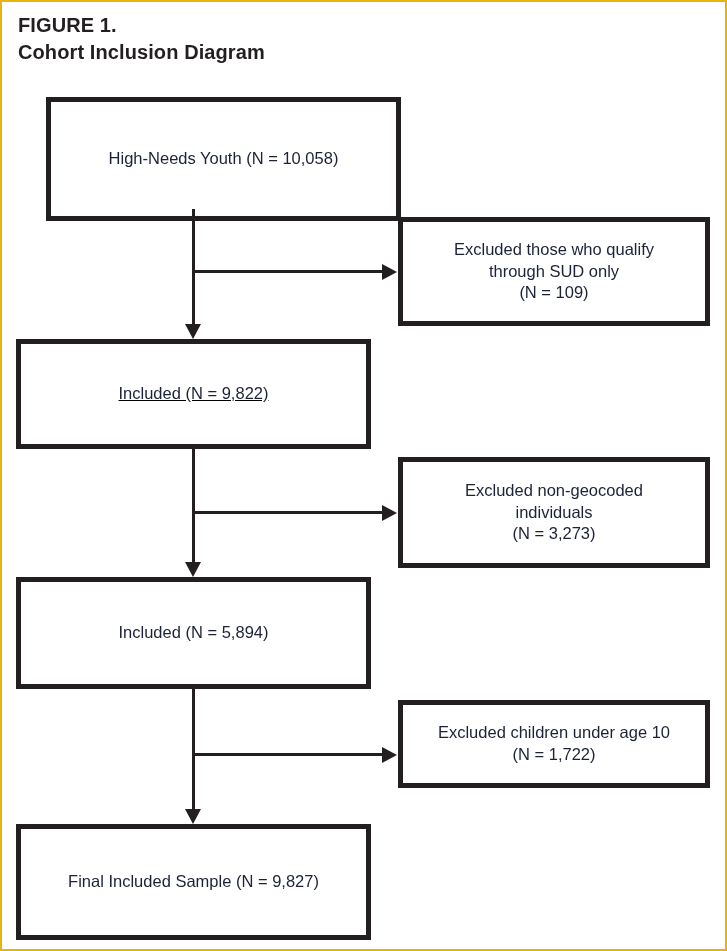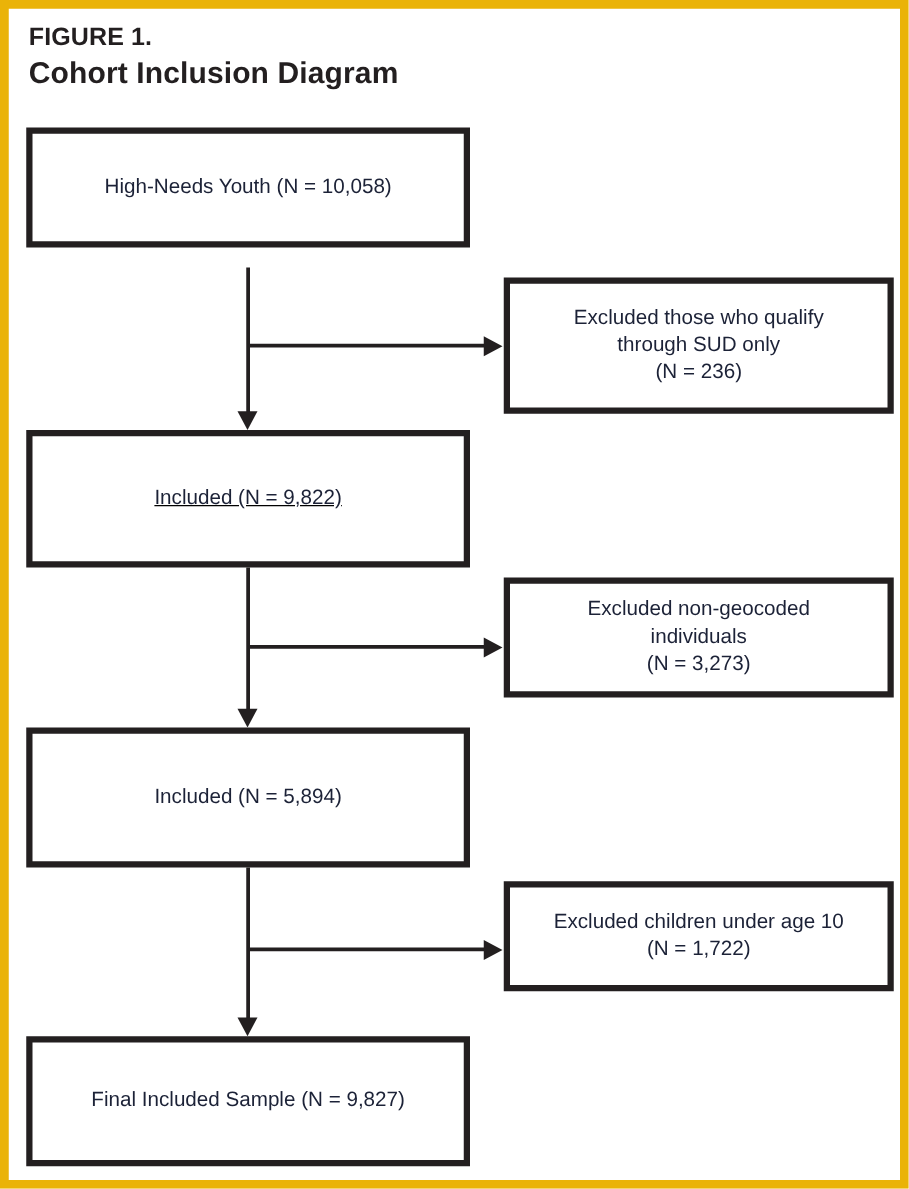--- a/index.html
+++ b/index.html
@@ -10,42 +10,42 @@
   body {
     font-family: "Liberation Sans", sans-serif;
     -webkit-font-smoothing: antialiased;
   }
 
   #figure-page {
     position: relative;
     width: 727px;
     height: 951px;
     box-sizing: border-box;
-    border: 7px solid #eab308;
+    border: 2px solid #eab308;
     background: #ffffff;
     overflow: hidden;
   }
 
   
   .title-block {
     position: absolute;
     left: 16px;
     top: 12px;
     width: 480px;
   }
   .fig-label {
     font-size: 20px;
     font-weight: bold;
     color: #231f20;
     letter-spacing: 0.1px;
     line-height: 1.18;
     margin: 0;
   }
   .fig-title {
-    font-size: 24px;
+    font-size: 20px;
     font-weight: bold;
     color: #231f20;
     letter-spacing: 0.1px;
     line-height: 1.2;
     margin: 2px 0 0 0;
   }
 
   
   .node-box {
     position: absolute;
@@ -63,27 +63,27 @@
     line-height: 1.32;
     padding: 0 10px;
     white-space: pre-line;
   }
 
   
   .col-main  { left: 14px;  width: 355px; }
   
   .col-excl  { left: 396px; width: 312px; }
 
-  .box-r1 { top: 95px;  height: 96px; }
+  .box-r1 { top: 95px;  height: 124px; margin-left: 30px; }
   .box-r2 { top: 337px; height: 110px; text-decoration: underline; }
   .box-r3 { top: 575px; height: 112px; }
-  .box-r4 { top: 822px; height: 104px; }
+  .box-r4 { top: 822px; height: 116px; }
 
   .box-e1 { top: 215px; height: 109px; }
-  .box-e2 { top: 455px; height: 96px; }
+  .box-e2 { top: 455px; height: 111px; }
   .box-e3 { top: 698px; height: 88px; }
 
   
   .conn-v {
     position: absolute;
     left: 190px;
     width: 3px;
     background: #231f20;
   }
   .conn-h {
@@ -143,21 +143,21 @@
   </div>
 
   <div class="conn-v v1"></div>
   <div class="arrow-down a1"></div>
   <div class="conn-h h1"></div>
   <div class="arrow-right ar1"></div>
 
   <div class="node-box col-excl box-e1">
     <span class="node-text">Excluded those who qualify
 through SUD only
-(N = 236)</span>
+(N = 109)</span>
   </div>
 
   <div class="node-box col-main box-r2">
     <span class="node-text">Included (N = 9,822)</span>
   </div>
 
   <div class="conn-v v2"></div>
   <div class="arrow-down a2"></div>
   <div class="conn-h h2"></div>
   <div class="arrow-right ar2"></div>

